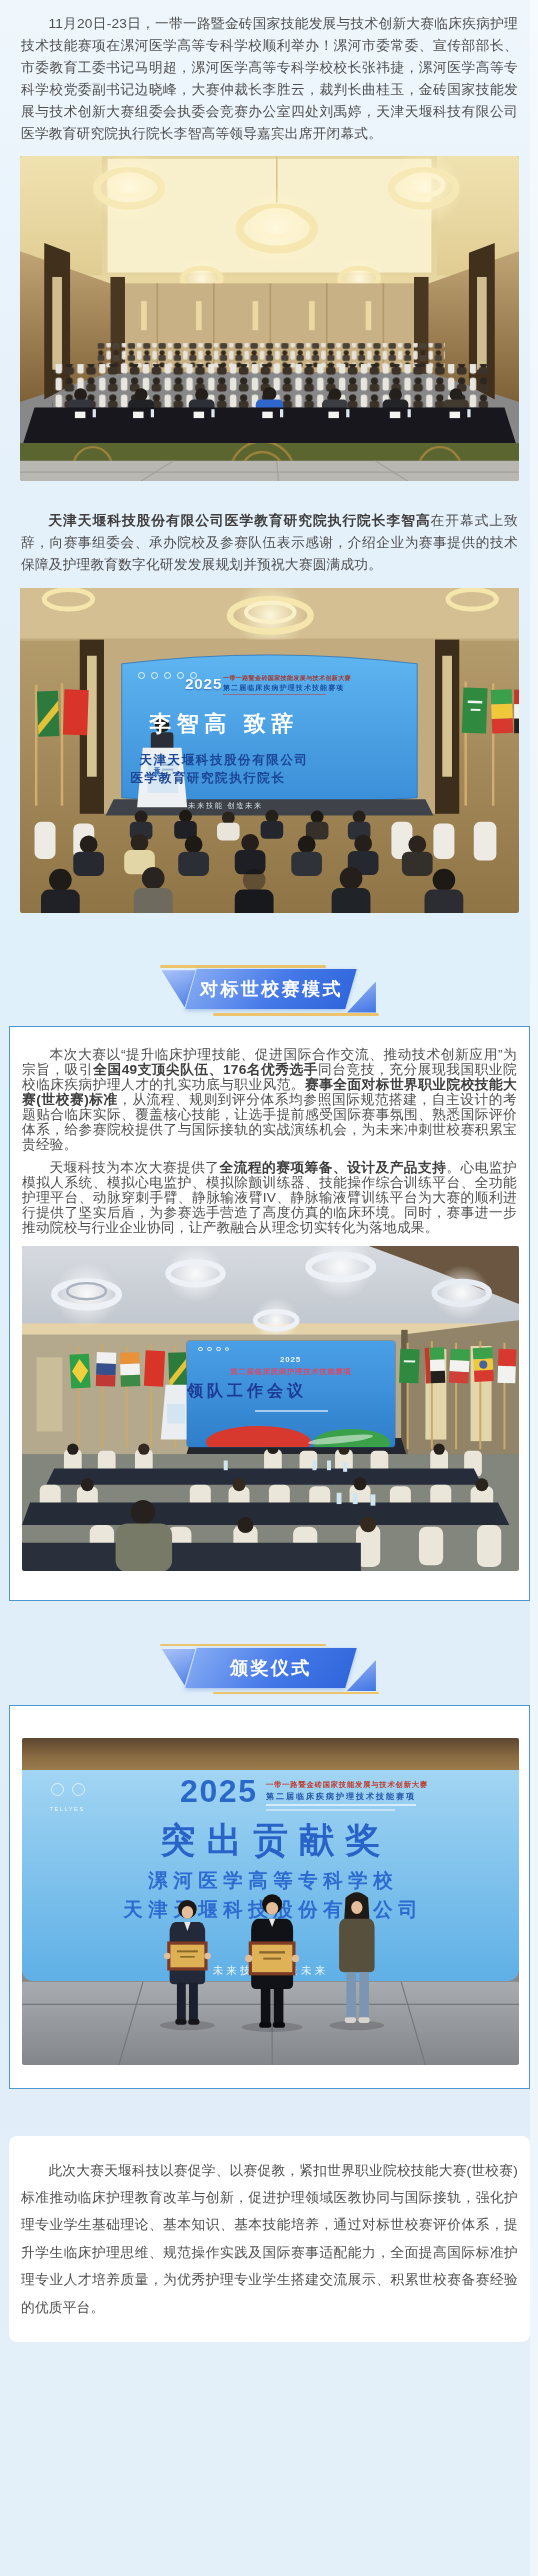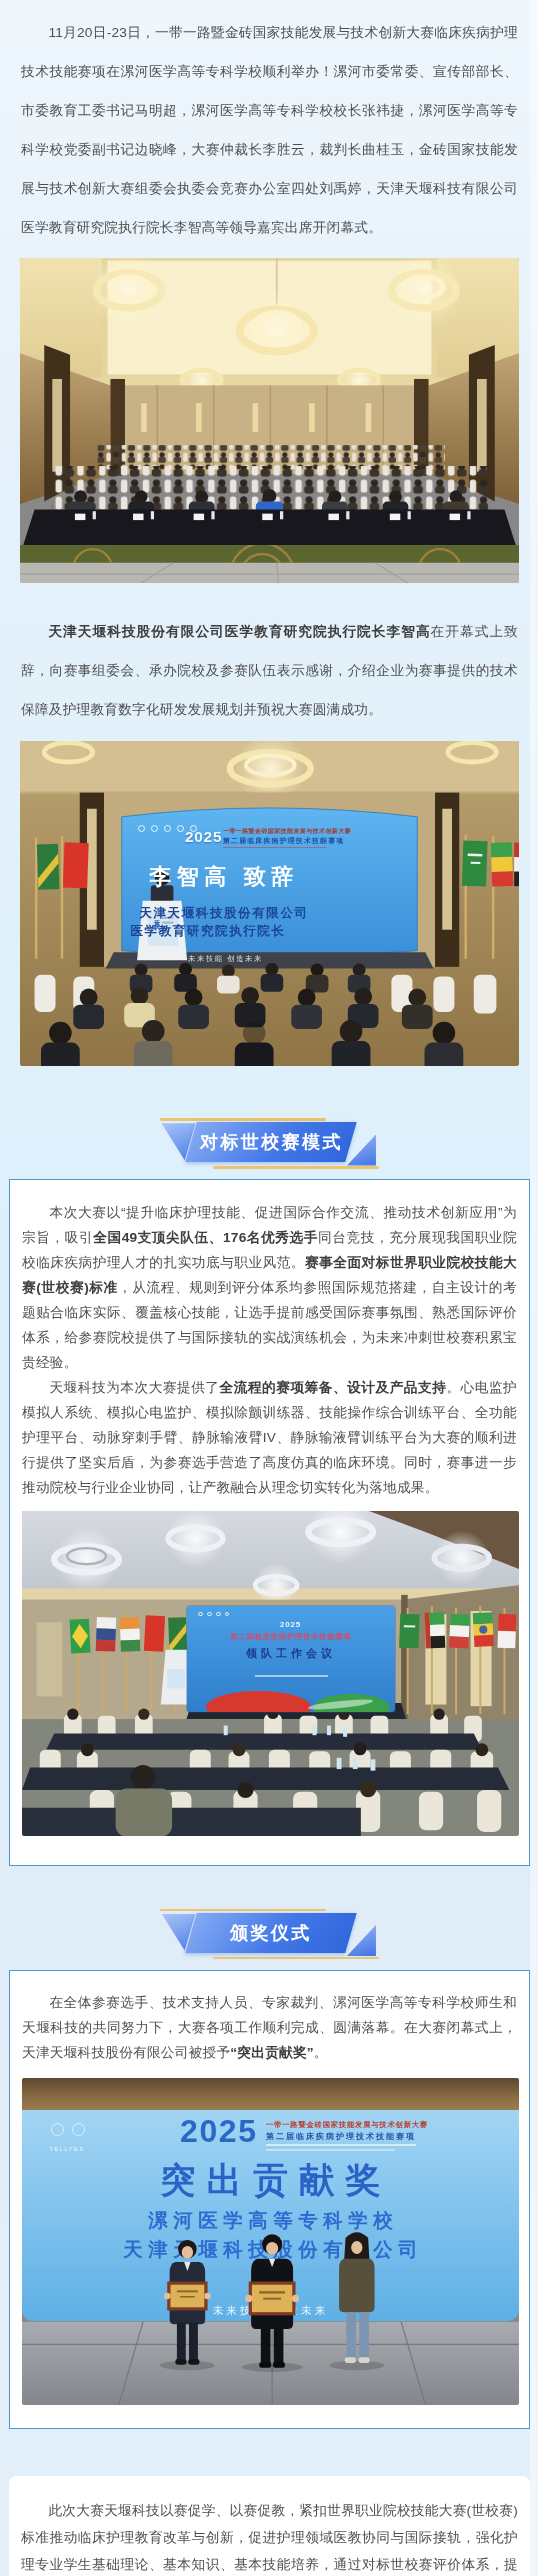--- a/index.html
+++ b/index.html
@@ -2,21 +2,21 @@
 <html style="font-size:13px"><head>
 <meta charset="utf-8">
 <style>
   html,body{margin:0;padding:0;background:#cfe2f0;}
   *{box-sizing:border-box;}
   .stage{position:relative;width:539px;height:2576px;margin:0 auto;overflow:hidden;
     font-family:"Liberation Sans","DejaVu Sans",sans-serif;
     background:linear-gradient(180deg,#eff7fd 0%,#e6f1fa 15%,#def0fb 45%,#e0edf8 75%,#e4f0f9 100%);}
   .stage::after{content:"";position:absolute;top:0;right:0;width:9px;height:100%;
     background:rgba(255,255,255,.45);pointer-events:none;}
-  .para{margin:0 21px;font-size:13.7px;line-height:39px;color:#4f4f4f;text-align:justify;
+  .para{margin:0 21px;font-size:13.7px;line-height:22px;color:#4f4f4f;text-align:justify;
     text-indent:2em;letter-spacing:0.2px;}
   .para .b{font-weight:700;color:#3e3e3e;}
   .top-pad{height:13px;}
   .photo{position:relative;margin:11.3px 20px 0;border-radius:2.4px;overflow:hidden;background:#888;}
   .photo svg{display:block;position:absolute;left:0;top:0;width:100%;height:100%;}
   .ph1,.ph2{height:325px;width:499px;}
   .ph3{height:325px;width:497px;margin:11.3px 0 0;}
   .ph4{height:327px;width:497px;margin:13px 0 0;}
   .mt34{margin-top:29px;}
   
@@ -28,22 +28,22 @@
   .badge .tr{position:absolute;right:22.6px;bottom:4px;width:29px;height:31px;
     background:linear-gradient(160deg,#9cb8f4,#3f74e4);clip-path:polygon(100% 0,100% 100%,0 100%);}
   .badge .bp{position:absolute;left:50px;top:4.8px;width:160px;height:40px;transform:skewX(-16deg);
     background:linear-gradient(115deg,#84aaf3 0%,#4478e8 55%,#2f66da 100%);
     display:flex;align-items:center;justify-content:center;box-shadow:0 1.6px 4px rgba(46,98,200,.35);}
   .badge .bp span{transform:skewX(16deg);color:#ffffff;font-weight:700;font-size:18px;letter-spacing:2.4px;}
   .badge.b1{margin-top:52px;}
   .badge.b2{margin-top:42px;}
   
   .card{margin:9.7px 9px 0;background:#ffffff;border:0.8px solid #4b97d2;padding:19.4px 12px 29px;}
-  .card .para{margin:0;line-height:25px;}
-  .card .para + .para{margin-top:0;}
+  .card .para{margin:0;line-height:15px;}
+  .card .para + .para{margin-top:8px;}
   .card2{padding-bottom:22.6px;}
   .card-plain{margin:47px 9px 0;background:#ffffff;border-radius:8px;padding:21px 12px 21px;}
   .card-plain .para{margin:0;line-height:27.4px;}
   
   .ov{position:absolute;z-index:2;white-space:nowrap;}
   .ctr{text-align:center;}
   
   .p2-year{left:165px;top:87px;font-size:15.3px;font-weight:800;color:#f0f7ff;letter-spacing:0.8px;text-shadow:0 0.8px 1.6px rgba(30,80,160,.6);}
   .p2-b1{left:203px;top:86px;font-size:6px;font-weight:700;color:#a23a30;letter-spacing:0.4px;}
   .p2-b2{left:203px;top:95px;font-size:6.9px;font-weight:700;color:#1d4fa0;letter-spacing:1.2px;}
@@ -55,21 +55,21 @@
   .p2-s2{left:79px;top:182px;width:218px;font-size:12.5px;font-weight:700;color:#1c4696;letter-spacing:1.6px;}
   .p2-tag{left:129px;top:213px;width:153px;font-size:7.3px;color:#e2f1fb;letter-spacing:1.6px;opacity:.9;}
   .p2-pod{left:132px;top:173px;font-size:6.5px;color:#3a72b8;writing-mode:vertical-rl;letter-spacing:1.6px;font-weight:700;}
   
   .p3-screen{position:absolute;left:165px;top:95px;width:208px;height:106px;border-radius:3.2px;z-index:2;
     background:linear-gradient(180deg,#4aa0e6 0%,#2f7ecb 100%);overflow:hidden;box-shadow:0 0 0 0.8px rgba(30,90,150,.4);}
   .p3-logos{position:absolute;left:11.3px;top:5.6px;display:flex;gap:4px;}
   .p3-logos i{width:4.8px;height:4.8px;border:0.8px solid rgba(255,255,255,.8);border-radius:50%;}
   .p3-year{position:absolute;left:47px;top:14.5px;width:113px;text-align:center;font-size:8px;font-weight:800;color:#eaf4ff;letter-spacing:0.8px;}
   .p3-b2{position:absolute;left:0;top:26px;width:100%;text-align:center;font-size:7.3px;font-weight:700;color:#d84a6a;letter-spacing:0.8px;}
-  .p3-title{position:absolute;left:0;top:40px;width:100%;text-align:center;font-size:11px;font-weight:800;color:#1d3a94;letter-spacing:4px;}
+  .p3-title{position:absolute;left:0;top:40px;width:100%;text-align:left;font-size:16px;font-weight:800;color:#1d3a94;letter-spacing:4px;}
   .p3-ul{position:absolute;left:68px;top:69px;width:73px;height:1.6px;background:rgba(255,255,255,.55);}
   .p3-red{position:absolute;left:19.4px;bottom:-11.3px;width:105px;height:32px;background:#d8392e;border-radius:50%;}
   .p3-green{position:absolute;right:4.8px;bottom:-9.7px;width:77px;height:27.4px;background:#3aa14a;border-radius:50%;}
   .p3-swoosh{position:absolute;left:121px;bottom:4.8px;width:65px;height:6.5px;background:rgba(255,255,255,.5);border-radius:50%;transform:rotate(-6deg);}
   
   .p4-top{position:absolute;left:0;top:0;width:100%;height:32px;z-index:1;
     background:linear-gradient(180deg,#5d4730 0%,#8a6c42 55%,#a8causes 0%,#9a7c4e 100%);}
   .p4-screen{position:absolute;left:0;top:32px;width:100%;height:211px;z-index:1;
     background:linear-gradient(180deg,#a2d5f3 0%,#7cc0ec 55%,#5fb0e6 100%);border-radius:0 0 11.3px 11.3px;}
   .p4-logoring{left:29px;top:45px;display:flex;gap:8px;align-items:center;}
@@ -549,21 +549,20 @@
     <div class="gl1"></div>
     <div class="tl"></div>
     <div class="bp">
         <span>颁奖仪式</span>
       </div>
     <div class="tr"></div>
     <div class="gl2"></div>
   </div>
 
   <div class="card card2">
-    <p class="para"><span>在全体参赛选手、技术支持人员、专家裁判、漯河医学高等专科学校师生和天堰科技的共同努力下，大赛各项工作顺利完成、圆满落幕。在大赛闭幕式上，天津天堰科技股份有限公司被授予</span><span class="b">“突出贡献奖”</span><span>。</span></p>
 
     <div class="photo ph4">
       <div class="p4-top" style="background:linear-gradient(180deg,#5d4730 0%,#8a6c42 60%,#9a7c4e 100%);"></div>
       <div class="p4-screen"></div>
       <div class="ov p4-logoring">
           <i></i>
           <i></i>
         </div>
       <div class="ov p4-logotext">TELLYES</div>
       <div class="ov p4-year">2025</div>

